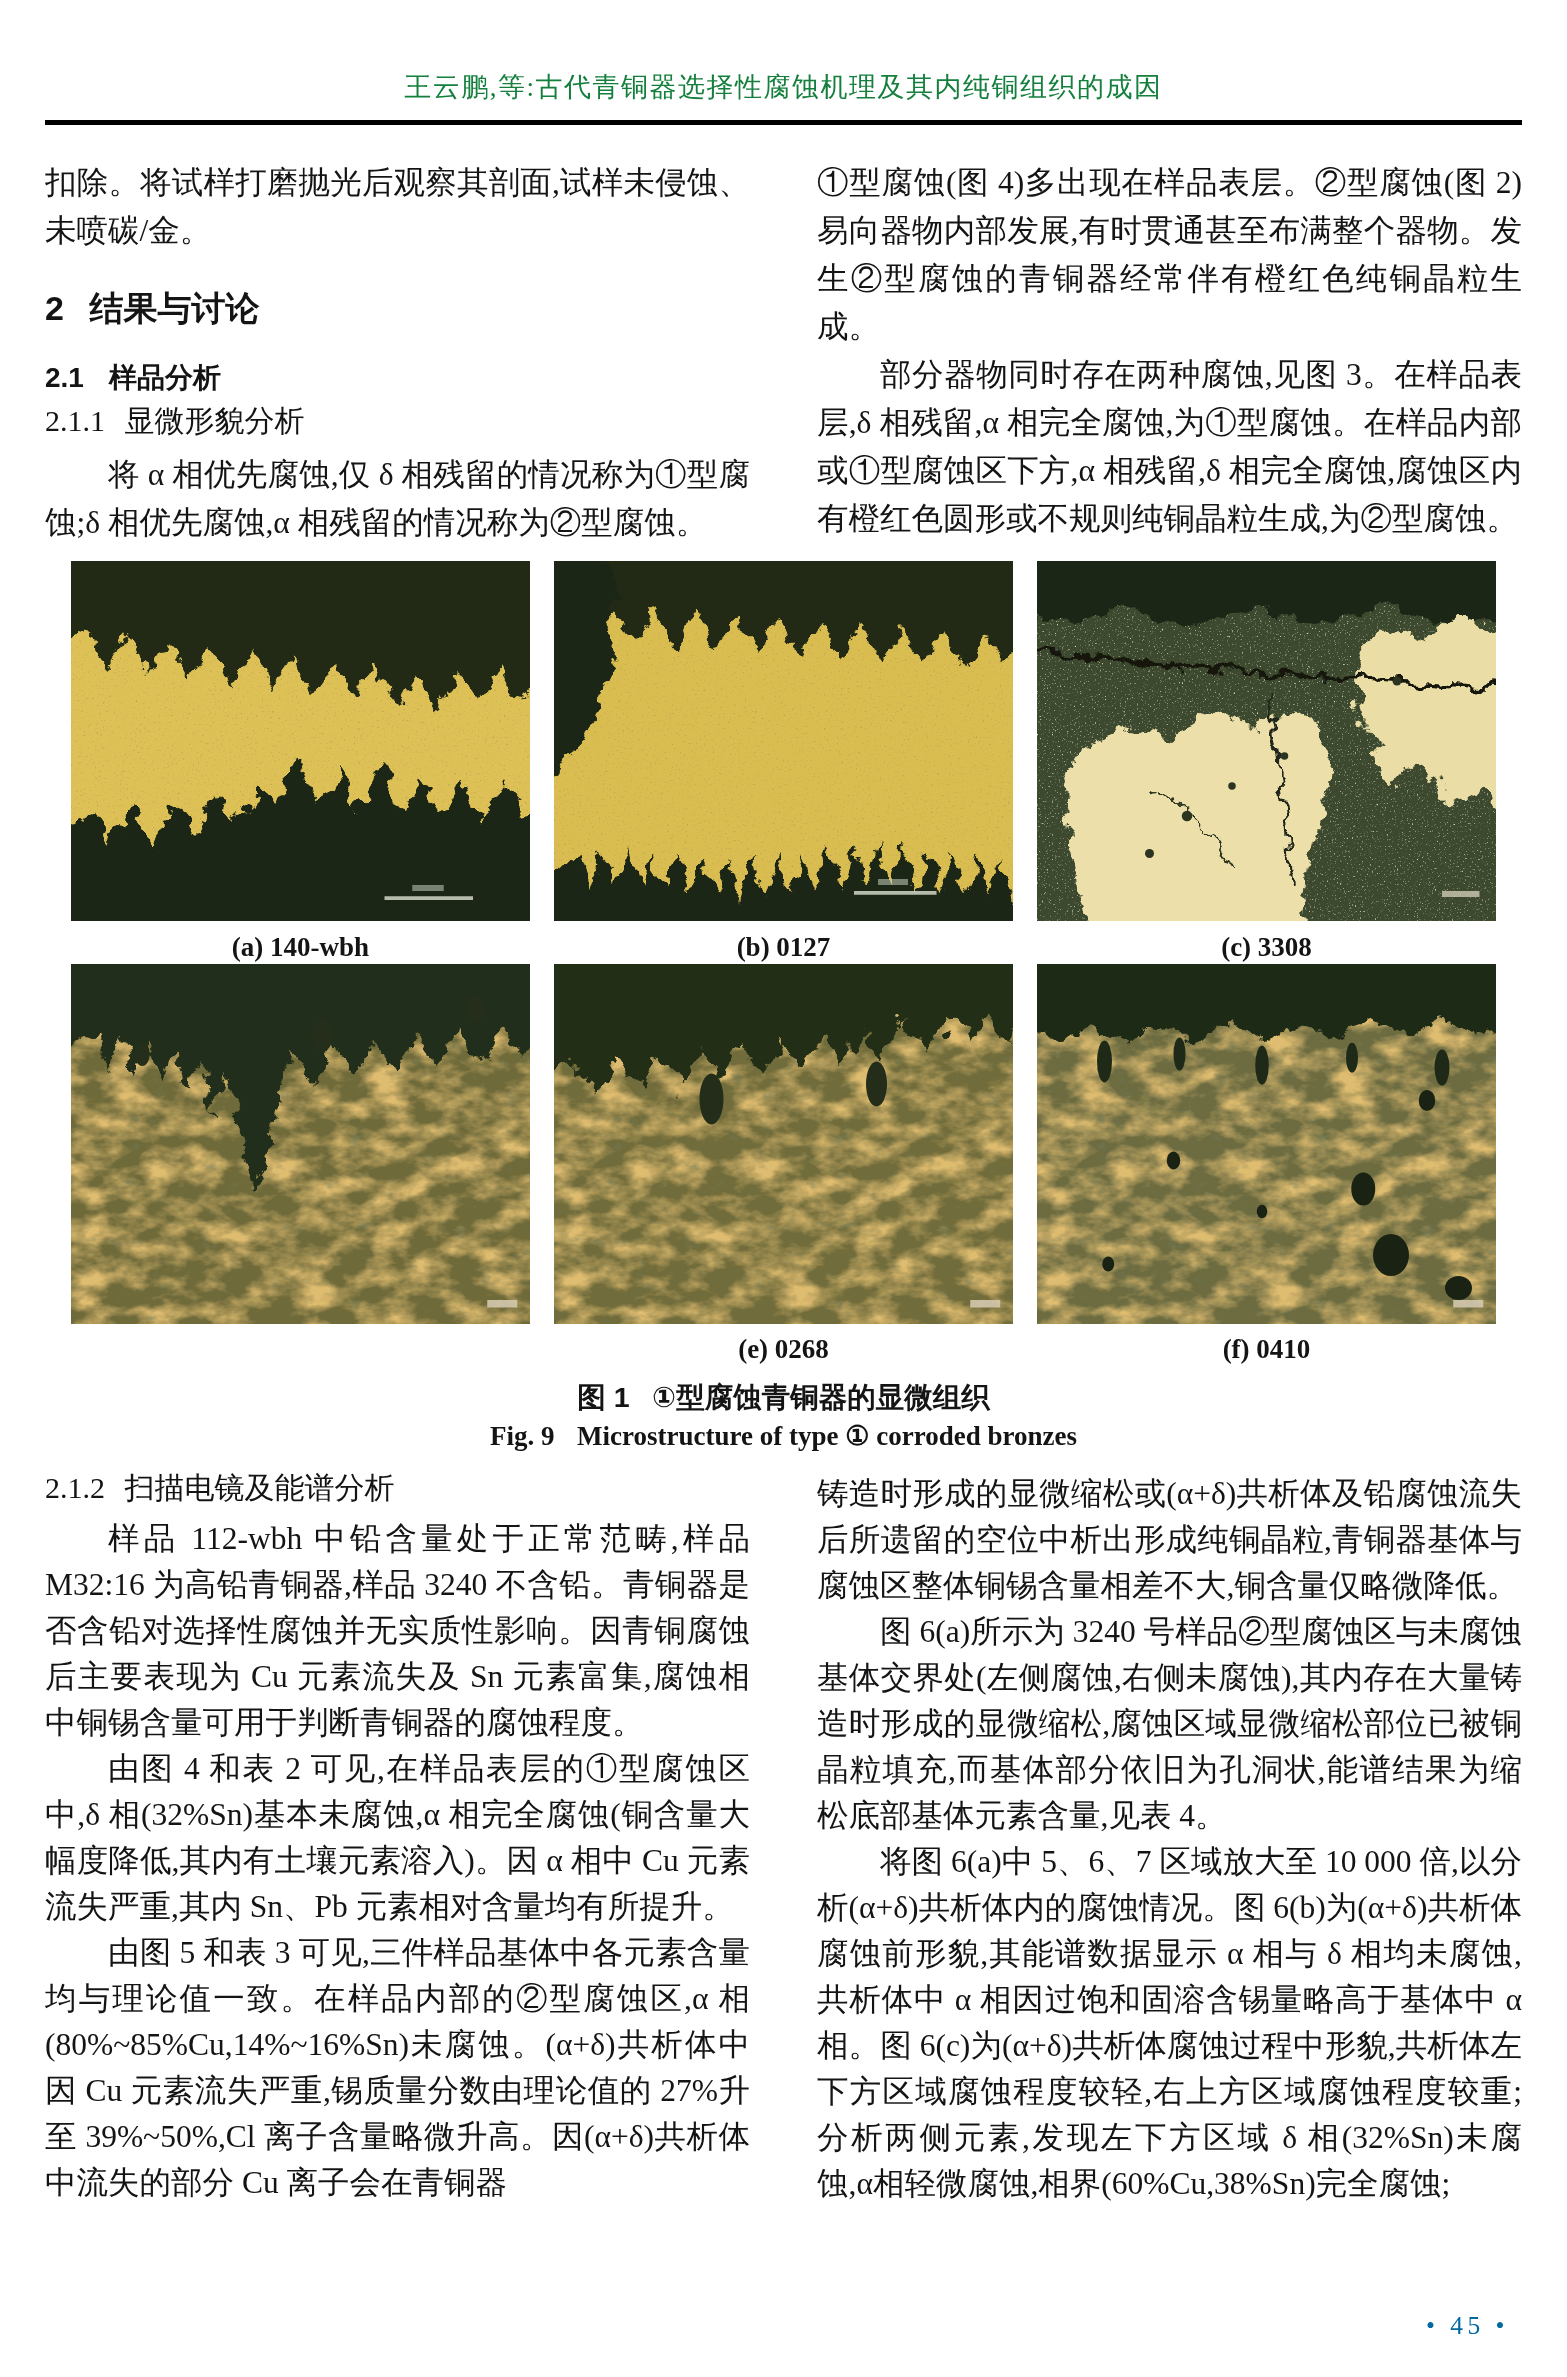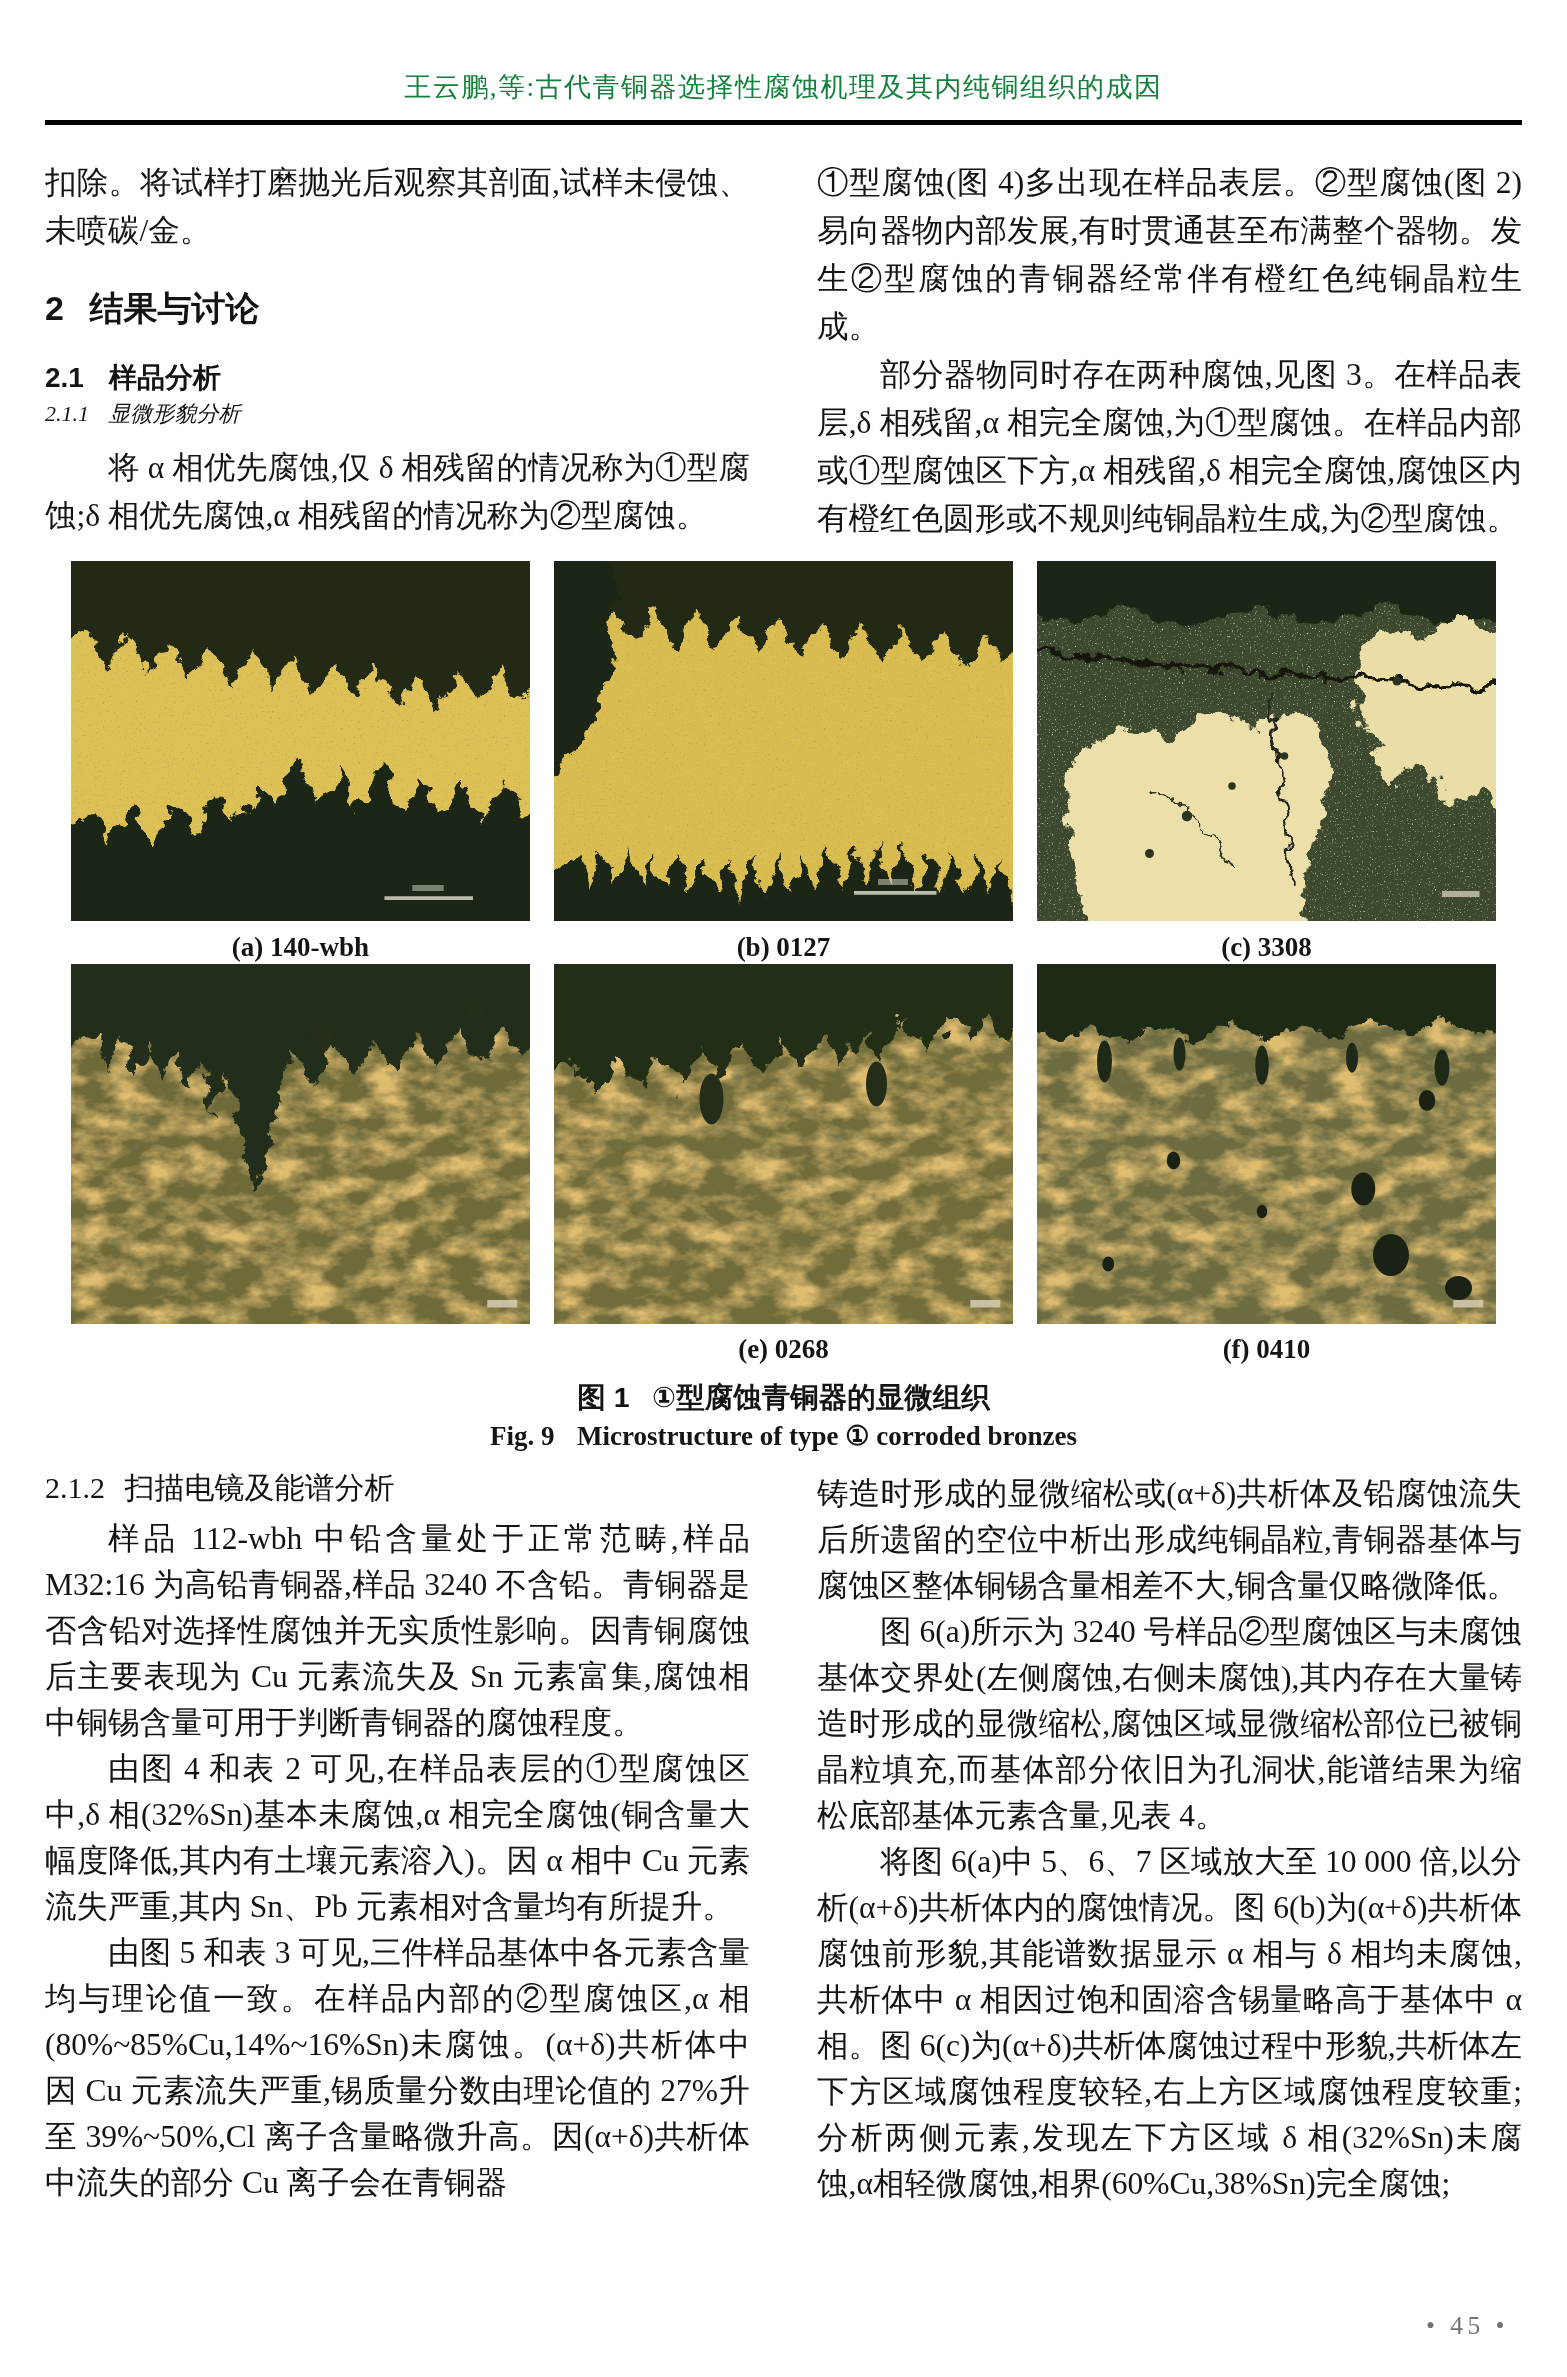--- a/index.html
+++ b/index.html
@@ -36,22 +36,22 @@
     margin-top:34px;display:flex;gap:25.5px;align-items:baseline;
     font-family:"Liberation Sans","DejaVu Sans",sans-serif;
     font-weight:bold;font-size:34px;line-height:39px;
   }
   .h21{
     margin-top:33px;display:flex;gap:25px;align-items:baseline;
     font-family:"Liberation Sans","DejaVu Sans",sans-serif;
     font-weight:bold;font-size:28px;line-height:34px;
   }
   .h211{
-    margin-top:2px;display:flex;gap:19.5px;align-items:baseline;
-    font-size:22px;line-height:33px;font-style:italic;
+    margin-top:9px;display:flex;gap:19.5px;align-items:baseline;
+    font-size:30px;line-height:33px;
   }
   .h211 + p.body{margin-top:13.5px;}
   .h212{
     margin-top:0;display:flex;gap:19.5px;align-items:flex-end;
     font-size:30px;line-height:34px;
   }
   
   .figure{position:absolute;top:561px;left:45px;width:1477px;}
   .frow{display:flex;gap:24px;justify-content:center;}
   .panel{width:459px;}
@@ -67,21 +67,21 @@
     font-family:"Liberation Sans","DejaVu Sans",sans-serif;
   }
   .cap.en{
     margin-top:7.5px;font-size:27px;line-height:31.5px;font-weight:bold;
     font-family:"Liberation Serif","DejaVu Serif",serif;
   }
   .cap span.lbl{margin-right:22.5px;}
   
   .pagenum{
     position:absolute;top:2311px;right:58px;
-    font-size:25.5px;letter-spacing:4.5px;color:#737373;
+    font-size:25.5px;letter-spacing:4.5px;color:#0369a1;
   }
   .defs-holder{position:absolute;width:0;height:0;overflow:hidden;}
 </style>
 </head>
 <body>
 
 <svg class="defs-holder" aria-hidden="true">
   <defs>
     <filter id="rough" x="-15%" y="-15%" width="130%" height="130%">
       <feTurbulence type="fractalNoise" baseFrequency="0.04" numOctaves="4" seed="8" result="n"></feTurbulence>

